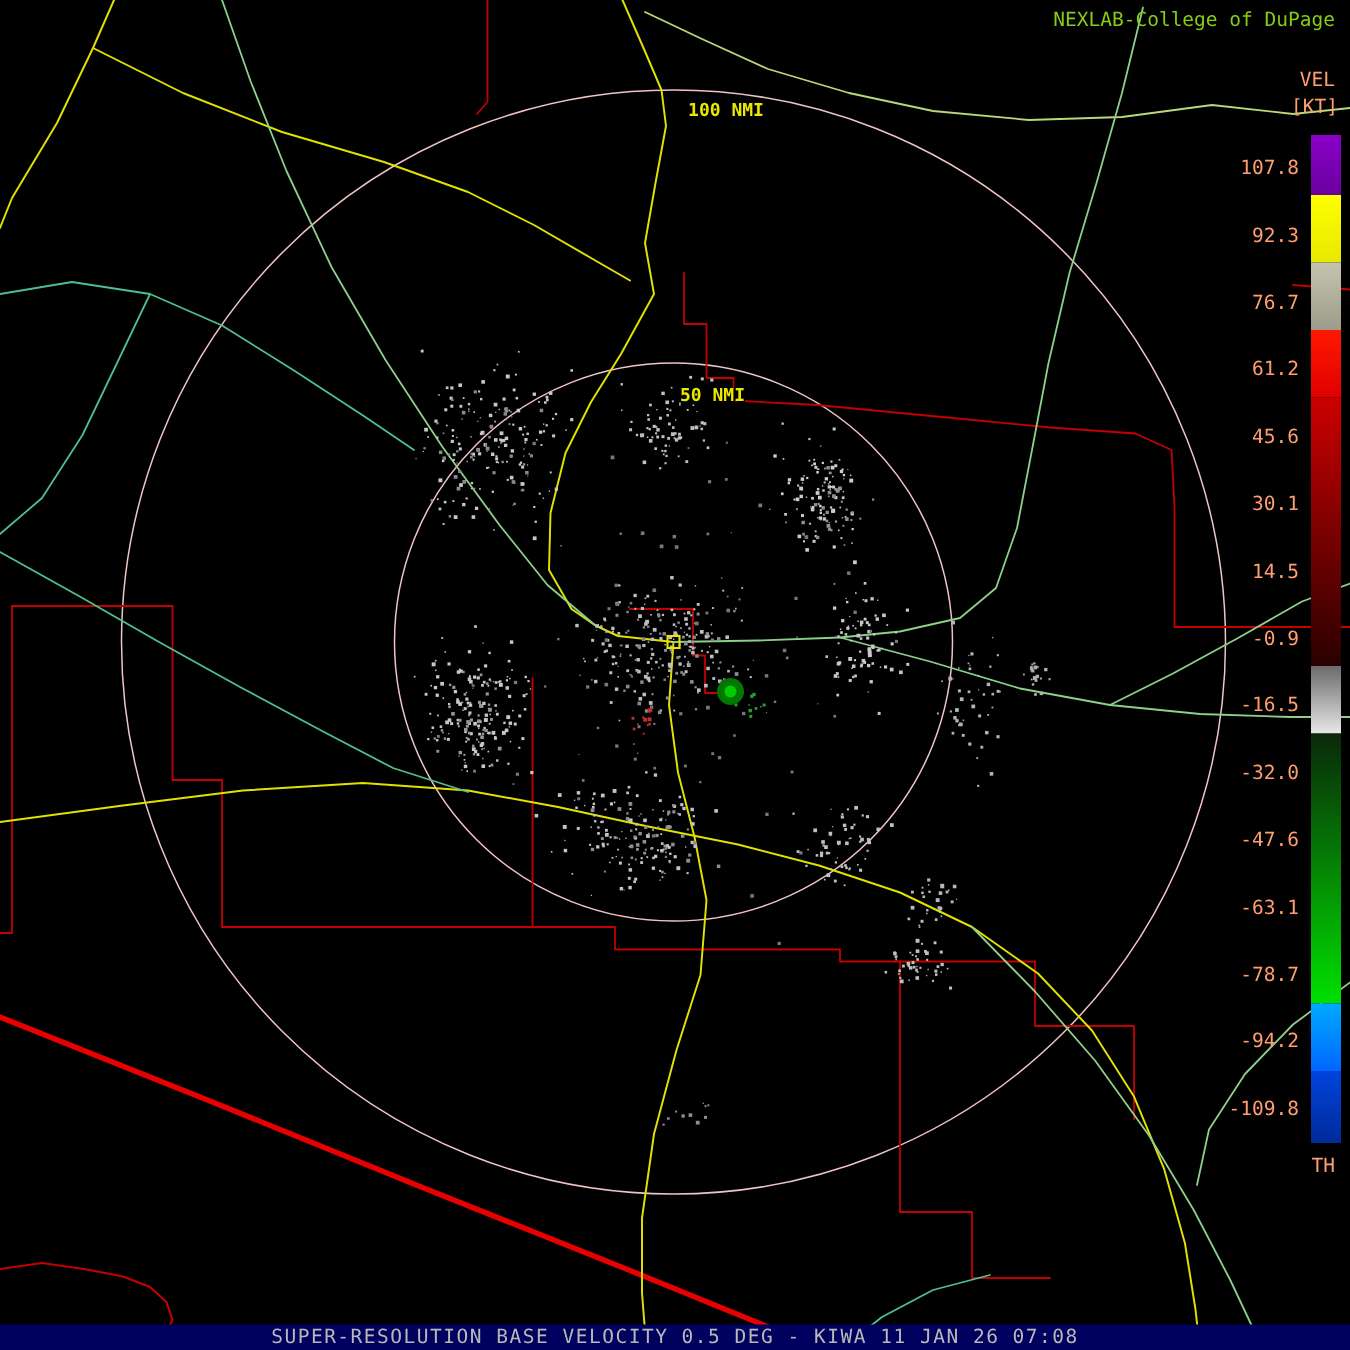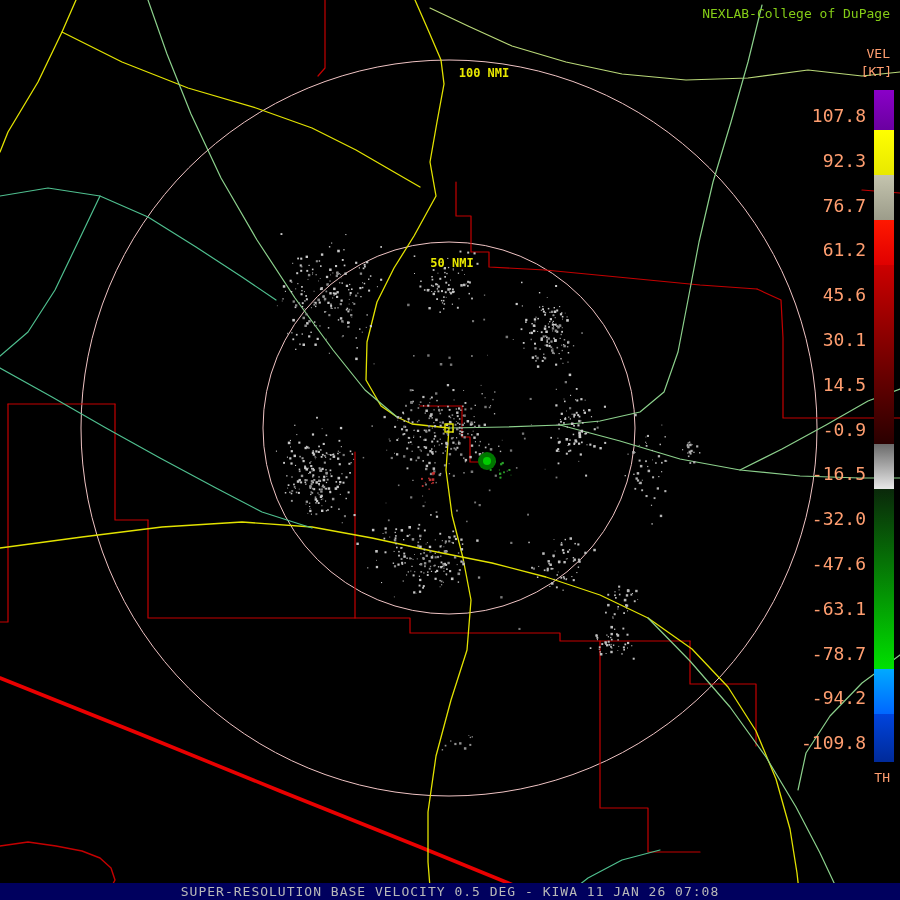--- a/index.html
+++ b/index.html
@@ -2,30 +2,30 @@
 <html><head>
 <meta charset="utf-8">
 <style>
   html,body{margin:0;padding:0;background:#000;}
   .screen{position:relative;width:900px;height:900px;background:#000;overflow:hidden;
           font-family:"DejaVu Sans Mono",monospace;}
   #map-svg{position:absolute;left:0;top:0;}
   .ring-label{position:absolute;transform:translateX(-50%);font-size:12px;font-weight:bold;
               text-shadow:1px 1px 0 #000,-1px -1px 0 #000;}
   #ring-label-100{left:450px;top:66px;margin-left:34px;}
-  #ring-label-50{left:452px;top:256px;}
+  #ring-label-50{left:475px;top:256px;}
   #attribution{position:absolute;top:6px;right:10px;font-size:13px;}
   #colorbar-area{position:absolute;top:0;right:0;width:120px;height:788px;}
   .cb-label{position:absolute;font-size:13px;}
   #cb-vel{top:46px;right:10px;}
   #cb-kt{top:64px;right:8px;}
   #cb-th{top:770px;right:10px;}
   #cb-bar{position:absolute;top:90px;right:6px;width:20px;height:672px;}
   #cb-ticks{position:absolute;top:90px;right:34px;width:70px;height:672px;}
-  .cb-tick{position:absolute;right:0;font-size:18px;white-space:nowrap;}
+  .cb-tick{position:absolute;right:0;font-size:13px;white-space:nowrap;}
   #status-bar{position:absolute;left:0;right:0;bottom:0;height:17px;display:flex;
               align-items:center;justify-content:center;font-size:13px;letter-spacing:1px;}
 </style>
 </head>
 <body>
 
 <div class="screen">
   <svg id="map-svg" width="900" height="900" viewBox="0 0 900 900">
       <circle cx="449" cy="428" r="368" fill="none" stroke="#f0c4c4" stroke-width="1"></circle>
       <circle cx="449" cy="428" r="186" fill="none" stroke="#f0c4c4" stroke-width="1"></circle>

